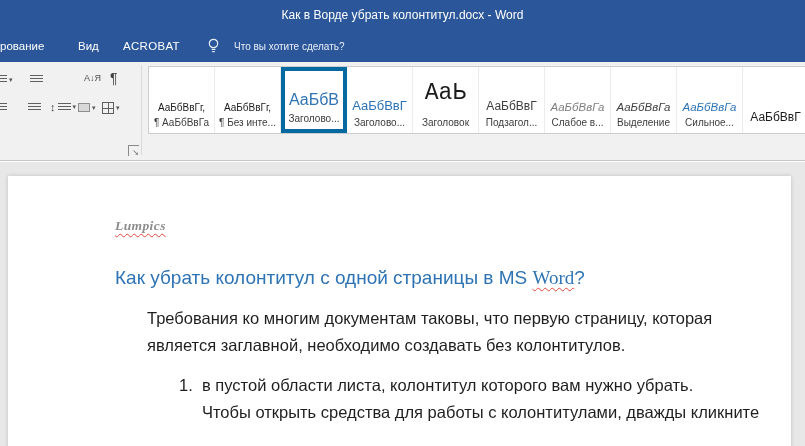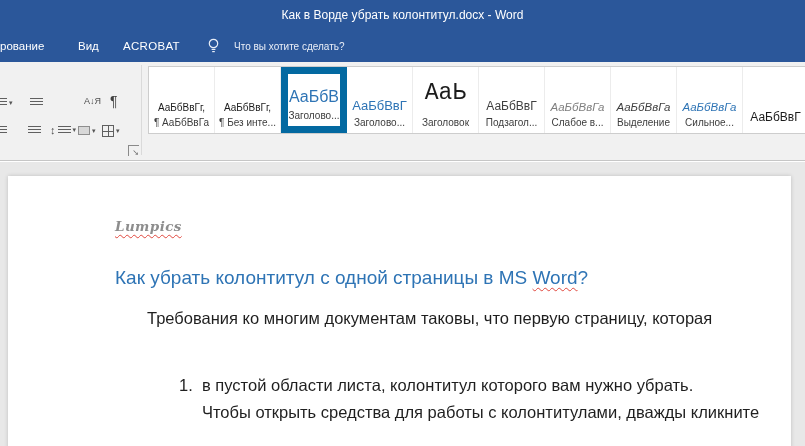--- a/index.html
+++ b/index.html
@@ -25,21 +25,21 @@
   .tellme {
     position:absolute; top:0; height:32px; display:flex; align-items:center; gap:14px;
     color:#e9eef7; font-size:10px; white-space:nowrap;
   }
   
   .ribbon {
     position:absolute; left:0; top:62px; width:805px; height:99px;
     background:#f1f1f1; border-bottom:1px solid #c6c6c6;
   }
   .vsep { position:absolute; left:141px; top:3px; width:1px; height:90px; background:#dadada; }
-  .icobtn { position:absolute; display:flex; align-items:center; gap:2px; color:#595959; cursor:default;margin-top:23px; }
+  .icobtn { position:absolute; display:flex; align-items:center; gap:2px; color:#595959; cursor:default; }
   .bars { display:inline-block; width:13px; height:9px;
     background:repeating-linear-gradient(to bottom,#606060 0 1px,transparent 1px 3px); }
   .gridico { display:inline-block; width:12px; height:12px; border:1px solid #606060;
     background:linear-gradient(#606060,#606060) center/100% 1px no-repeat,
                linear-gradient(#606060,#606060) center/1px 100% no-repeat; }
   .shadeico { display:inline-block; width:12px; height:9px; background:#d8d8d8; border:1px solid #8e8e8e; }
   .caret { font-size:7px; color:#555; }
   .pilcrow { font-size:14px; color:#3f3f3f; }
   .sorttxt { font-size:9px; letter-spacing:0; color:#4f4f4f; }
   .updown { font-size:11px; color:#4f4f4f; }
@@ -53,21 +53,21 @@
     background:#fff; border:1px solid #cdcdcd; border-right:none;
     display:flex; overflow:hidden;
   }
   .gitem {
     flex:0 0 66px; width:66px; display:flex; flex-direction:column;
     justify-content:flex-end; align-items:center; padding-bottom:5px;
     border-right:1px solid #ececec; overflow:hidden; cursor:default; background:#fff;
   }
   .gitem .preview { font-size:10px; color:#1c1c1c; white-space:nowrap; margin-bottom:4px; }
   .gitem .glabel { font-size:10px; color:#3c3c3c; white-space:nowrap; }
-  .gitem.selected { border:7px solid #0369a1; }
+  .gitem.selected { border:4px solid #0369a1; }
   .s-h1 .preview { color:#2e74b5; font-size:16px; }
   .s-h2 .preview { color:#2e74b5; font-size:13px; }
   .s-title .preview { font-size:23px; margin-bottom:11px;font-family:Liberation Mono, monospace; }
   .s-sub .preview { font-size:12px; color:#3f3f3f; }
   .s-subtle .preview { font-style:italic; color:#7f7f7f; font-size:11.5px; }
   .s-emph .preview { font-style:italic; color:#3f3f3f; font-size:11.5px; }
   .s-intense .preview { font-style:italic; color:#2e74b5; font-size:11.5px; }
   .s-partial .preview { font-size:12px; }
   
   .docarea {
@@ -78,21 +78,21 @@
     background:#fff; box-shadow:0 0 4px rgba(0,0,0,.18);
   }
   .logo {
     position:absolute; left:107px; top:42px;
     font-family:"DejaVu Serif", serif; font-style:italic; font-weight:bold;
     font-size:13.5px; color:#8d8d8d; letter-spacing:.4px;
   }
   .squiggle {
     text-decoration-line:underline; text-decoration-style:wavy;
     text-decoration-color:#e0483e; text-decoration-thickness:1px;
-    text-underline-offset:3px; text-decoration-skip-ink:none;
+    text-underline-offset:3px; text-decoration-skip-ink:none;font-family:Liberation Serif, serif;
   }
   .heading {
     position:absolute; left:107px; top:91px;
     font-size:19px; font-weight:400; color:#2e74b5; white-space:nowrap;
   }
   .bodytext { font-size:16.5px; color:#1f1f1f; line-height:27px;margin-left:32px; }
   .para { position:absolute; left:107px; top:129px; white-space:nowrap; }
   .listrow { position:absolute; left:139px; top:196px; display:flex; }
   .listnum { width:23px; flex:0 0 23px; }
   .listtext { white-space:nowrap; }
@@ -213,20 +213,21 @@
     <div class="page">
 
       <div class="logo squiggle">Lumpics</div>
 
       <div class="heading">
         <span>Как убрать колонтитул с одной страницы в MS </span><span class="squiggle">Word</span><span>?</span>
       </div>
 
       <div class="para bodytext">
         <div>Требования ко многим документам таковы, что первую страницу, которая</div>
+        <div>является заглавной, необходимо создавать без колонтитулов.</div>
       </div>
 
       <div class="listrow bodytext">
         <span class="listnum">1.</span>
         <span class="listtext">
           <div>в пустой области листа, колонтитул которого вам нужно убрать.</div>
           <div>Чтобы открыть средства для работы с колонтитулами, дважды кликните</div>
         </span>
       </div>
 

